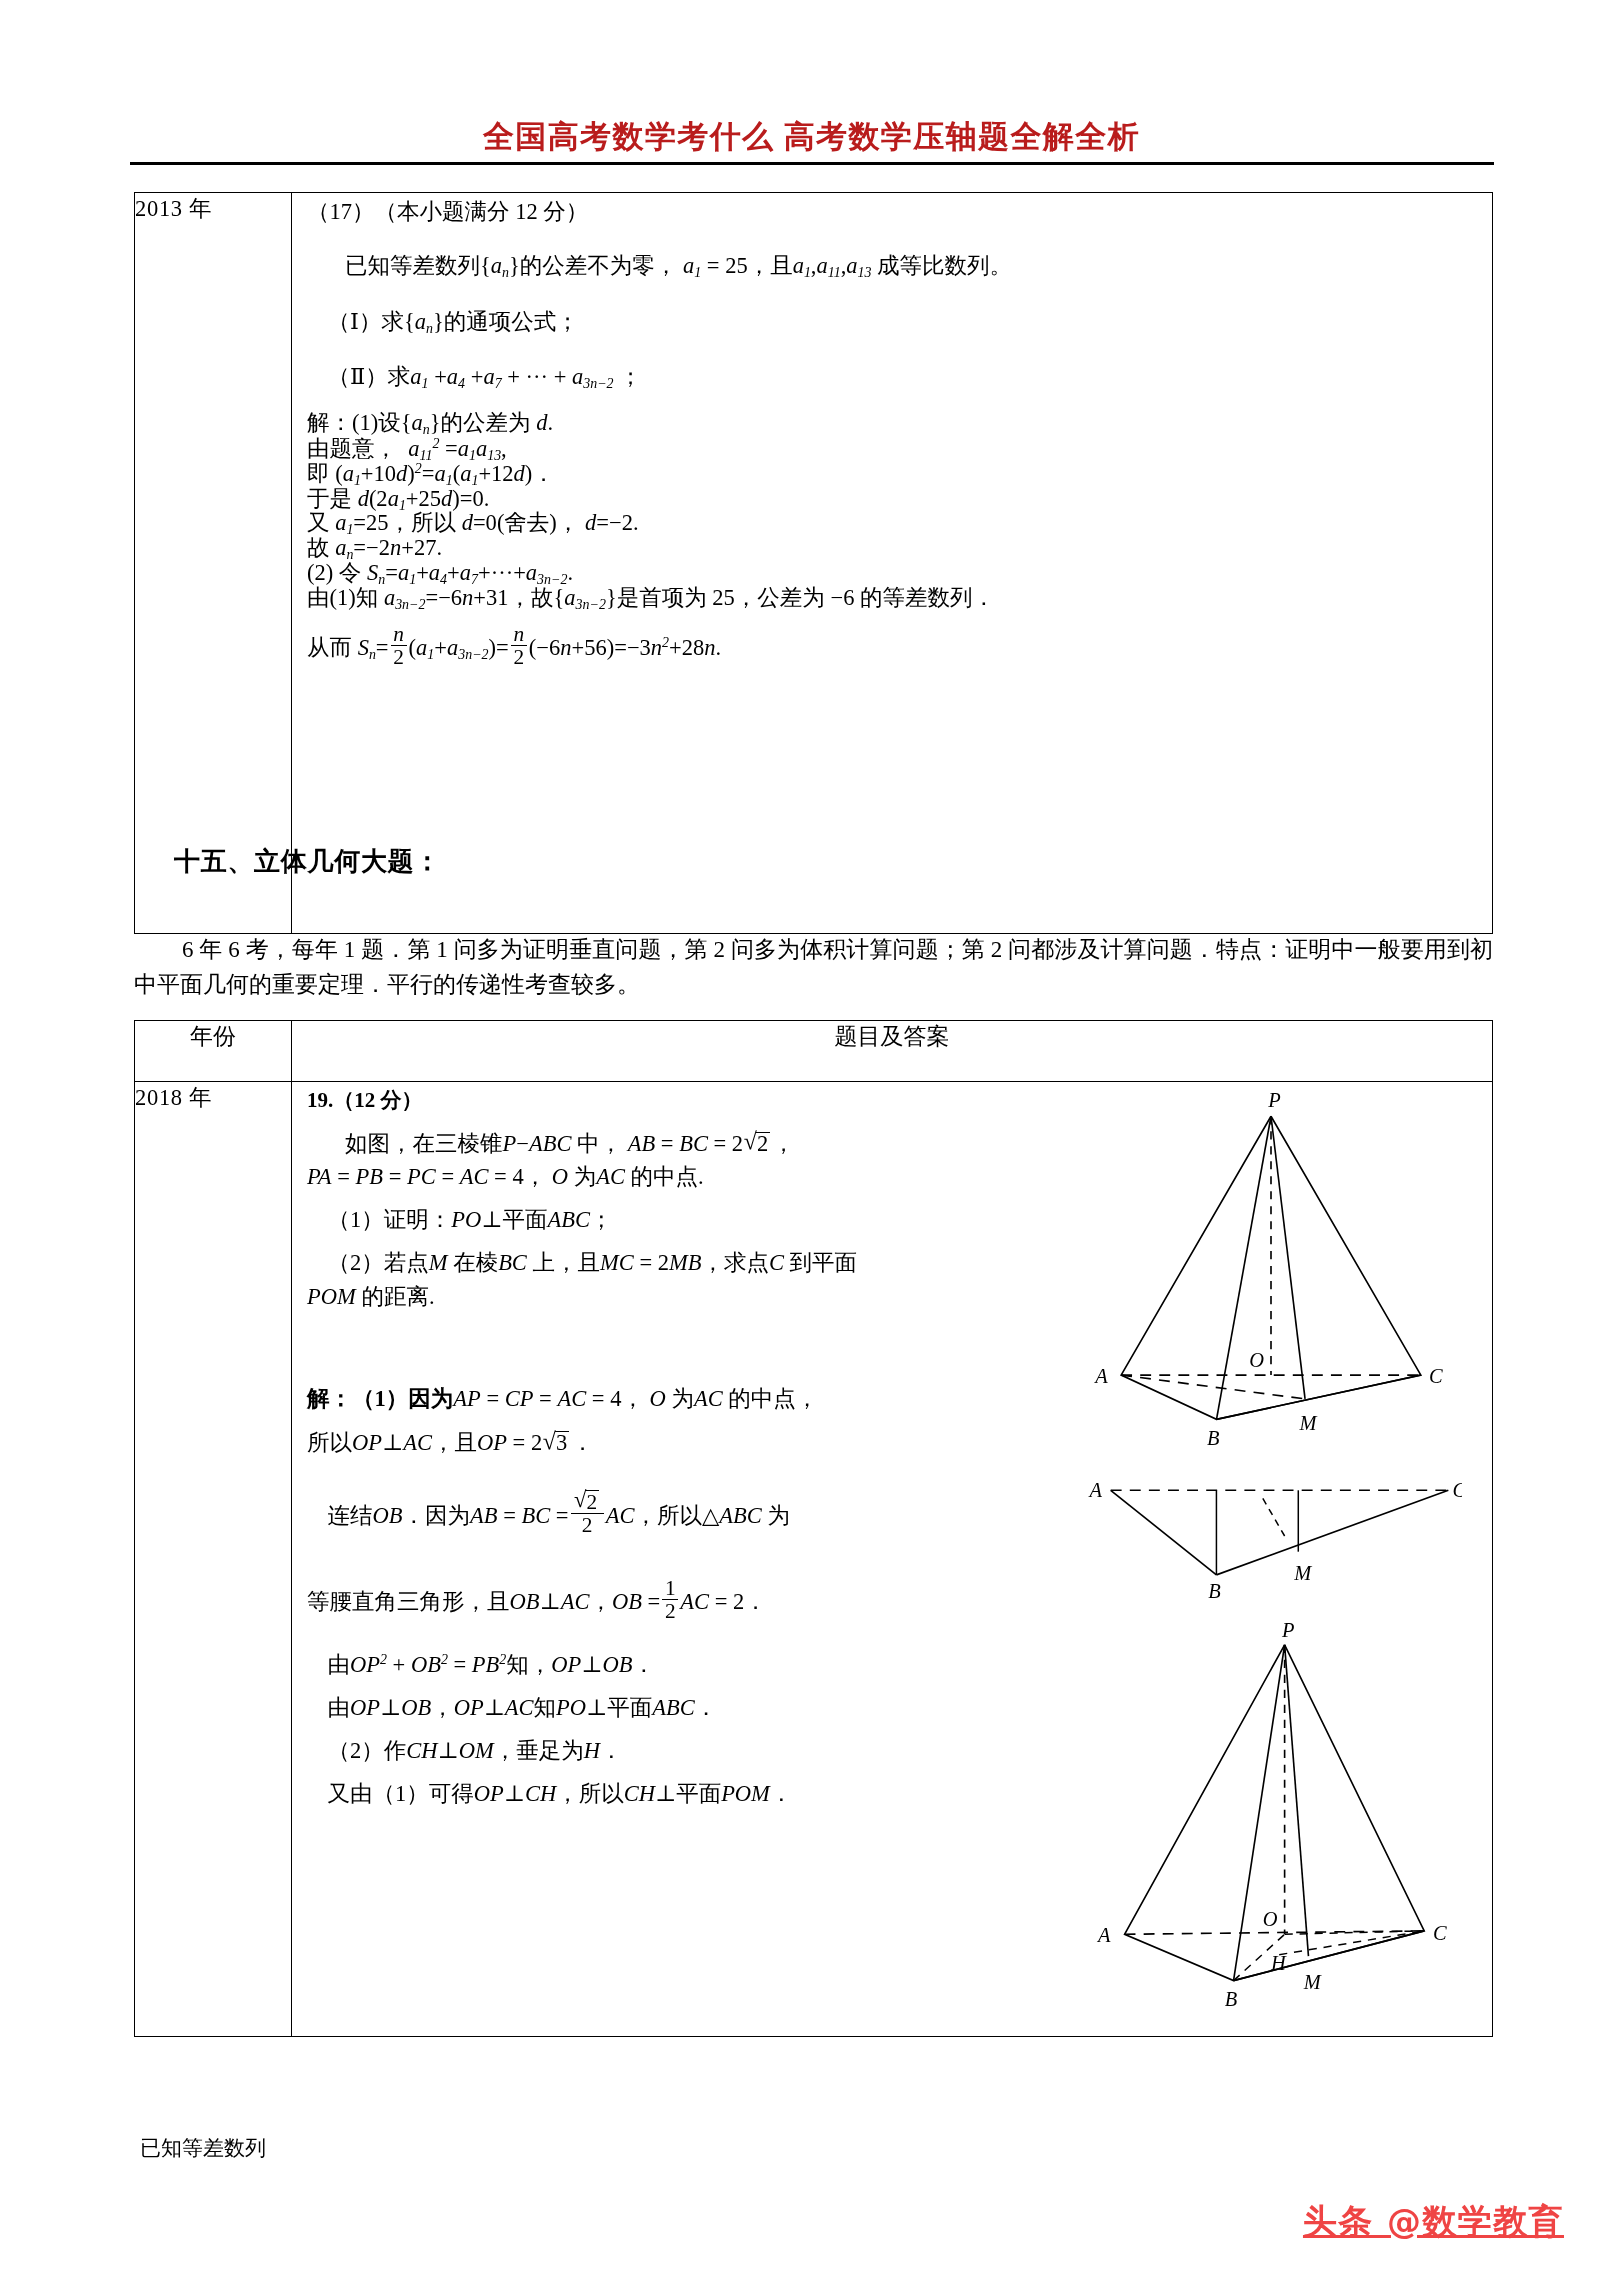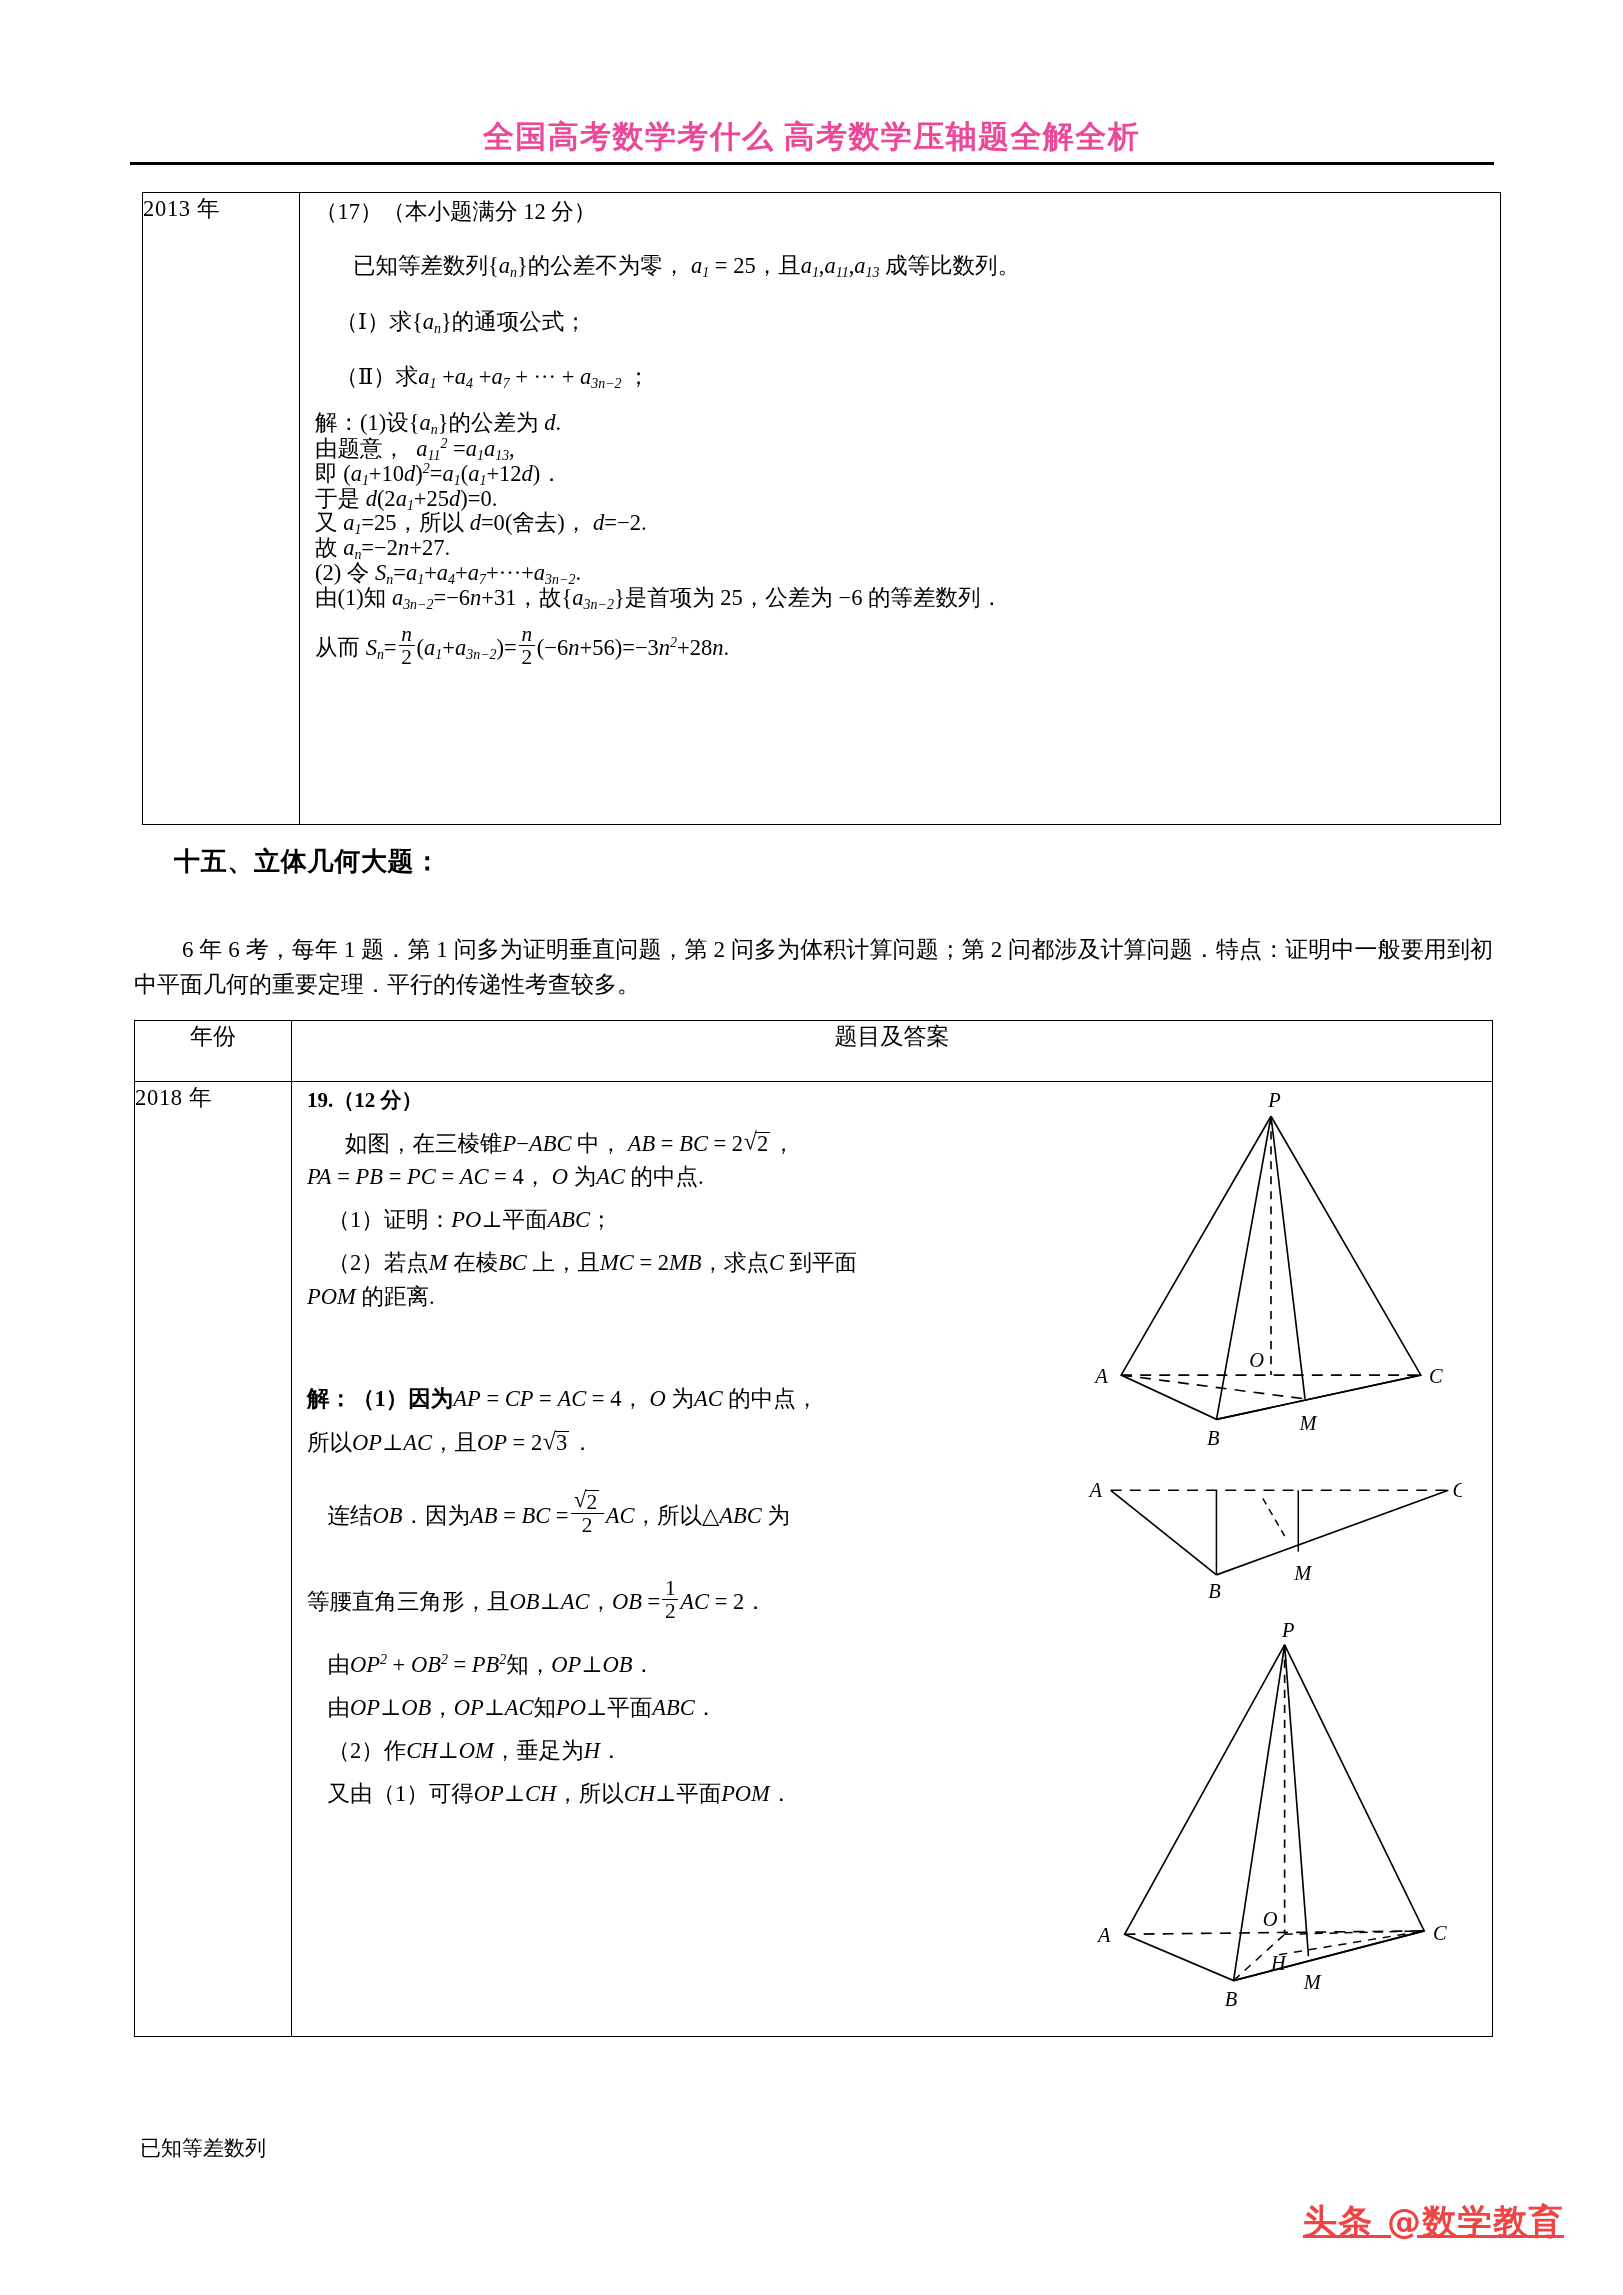--- a/index.html
+++ b/index.html
@@ -24,21 +24,21 @@
   
   .doc-header {
     position: absolute;
     top: 116px;
     left: 0;
     width: 1623px;
     text-align: center;
   }
   .doc-header .htitle {
     display: inline-block;
-    color: #ec4899;
+    color: #b91c1c;
     font-weight: bold;
     font-size: 31px;
     letter-spacing: 1.4px;
     font-family: "Liberation Serif", "DejaVu Serif", serif;
   }
   .header-rule {
     position: absolute;
     top: 162px;
     left: 130px;
     width: 1364px;
@@ -54,24 +54,24 @@
   }
   .qtable td, .qtable th {
     border: 1.4px solid #000;
     vertical-align: top;
     padding: 0;
     font-weight: normal;
   }
 
   
   #table-2013 {
-    left: 142px;
+    left: 134px;
     top: 192px;
     width: 1359px;
-    height: 633px;
+    height: 742px;
   }
   #table-2013 .col-year { width: 157px; }
 
   .year-cell {
     padding: 9.5px 0 0 11px;
     font-size: 22.5px;
     letter-spacing: 0.7px;
   }
 
   .qbody {

